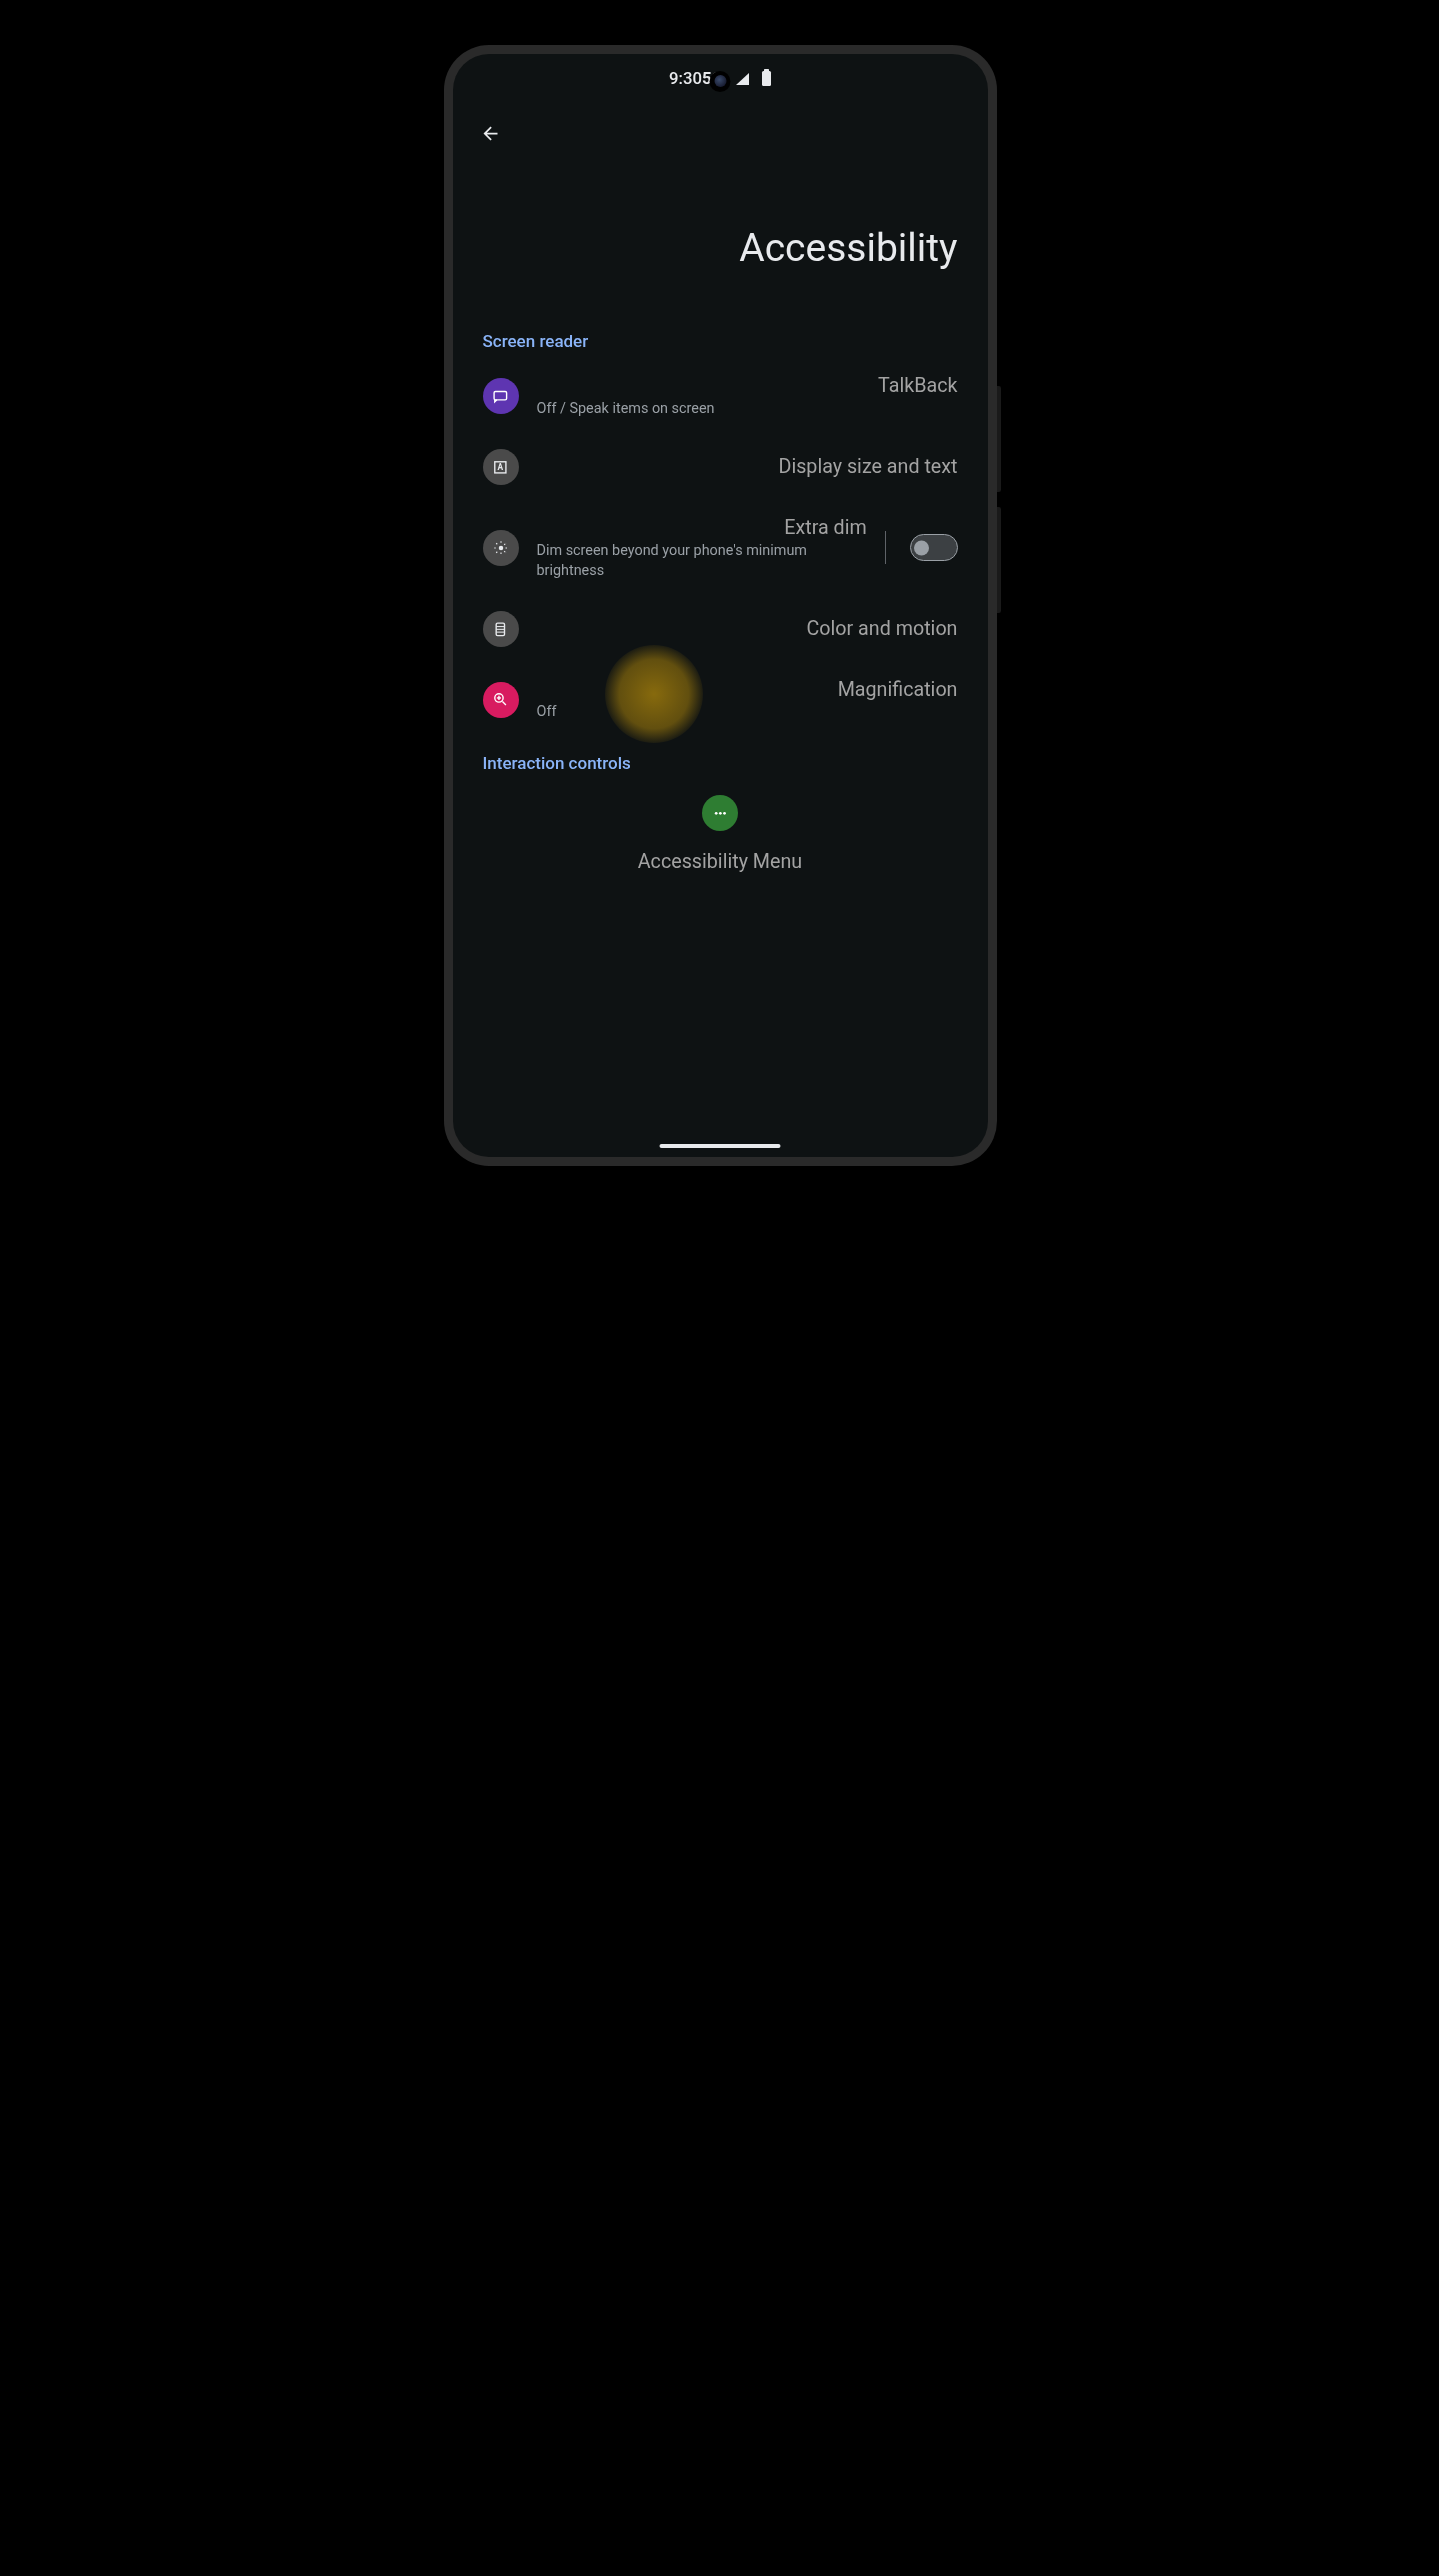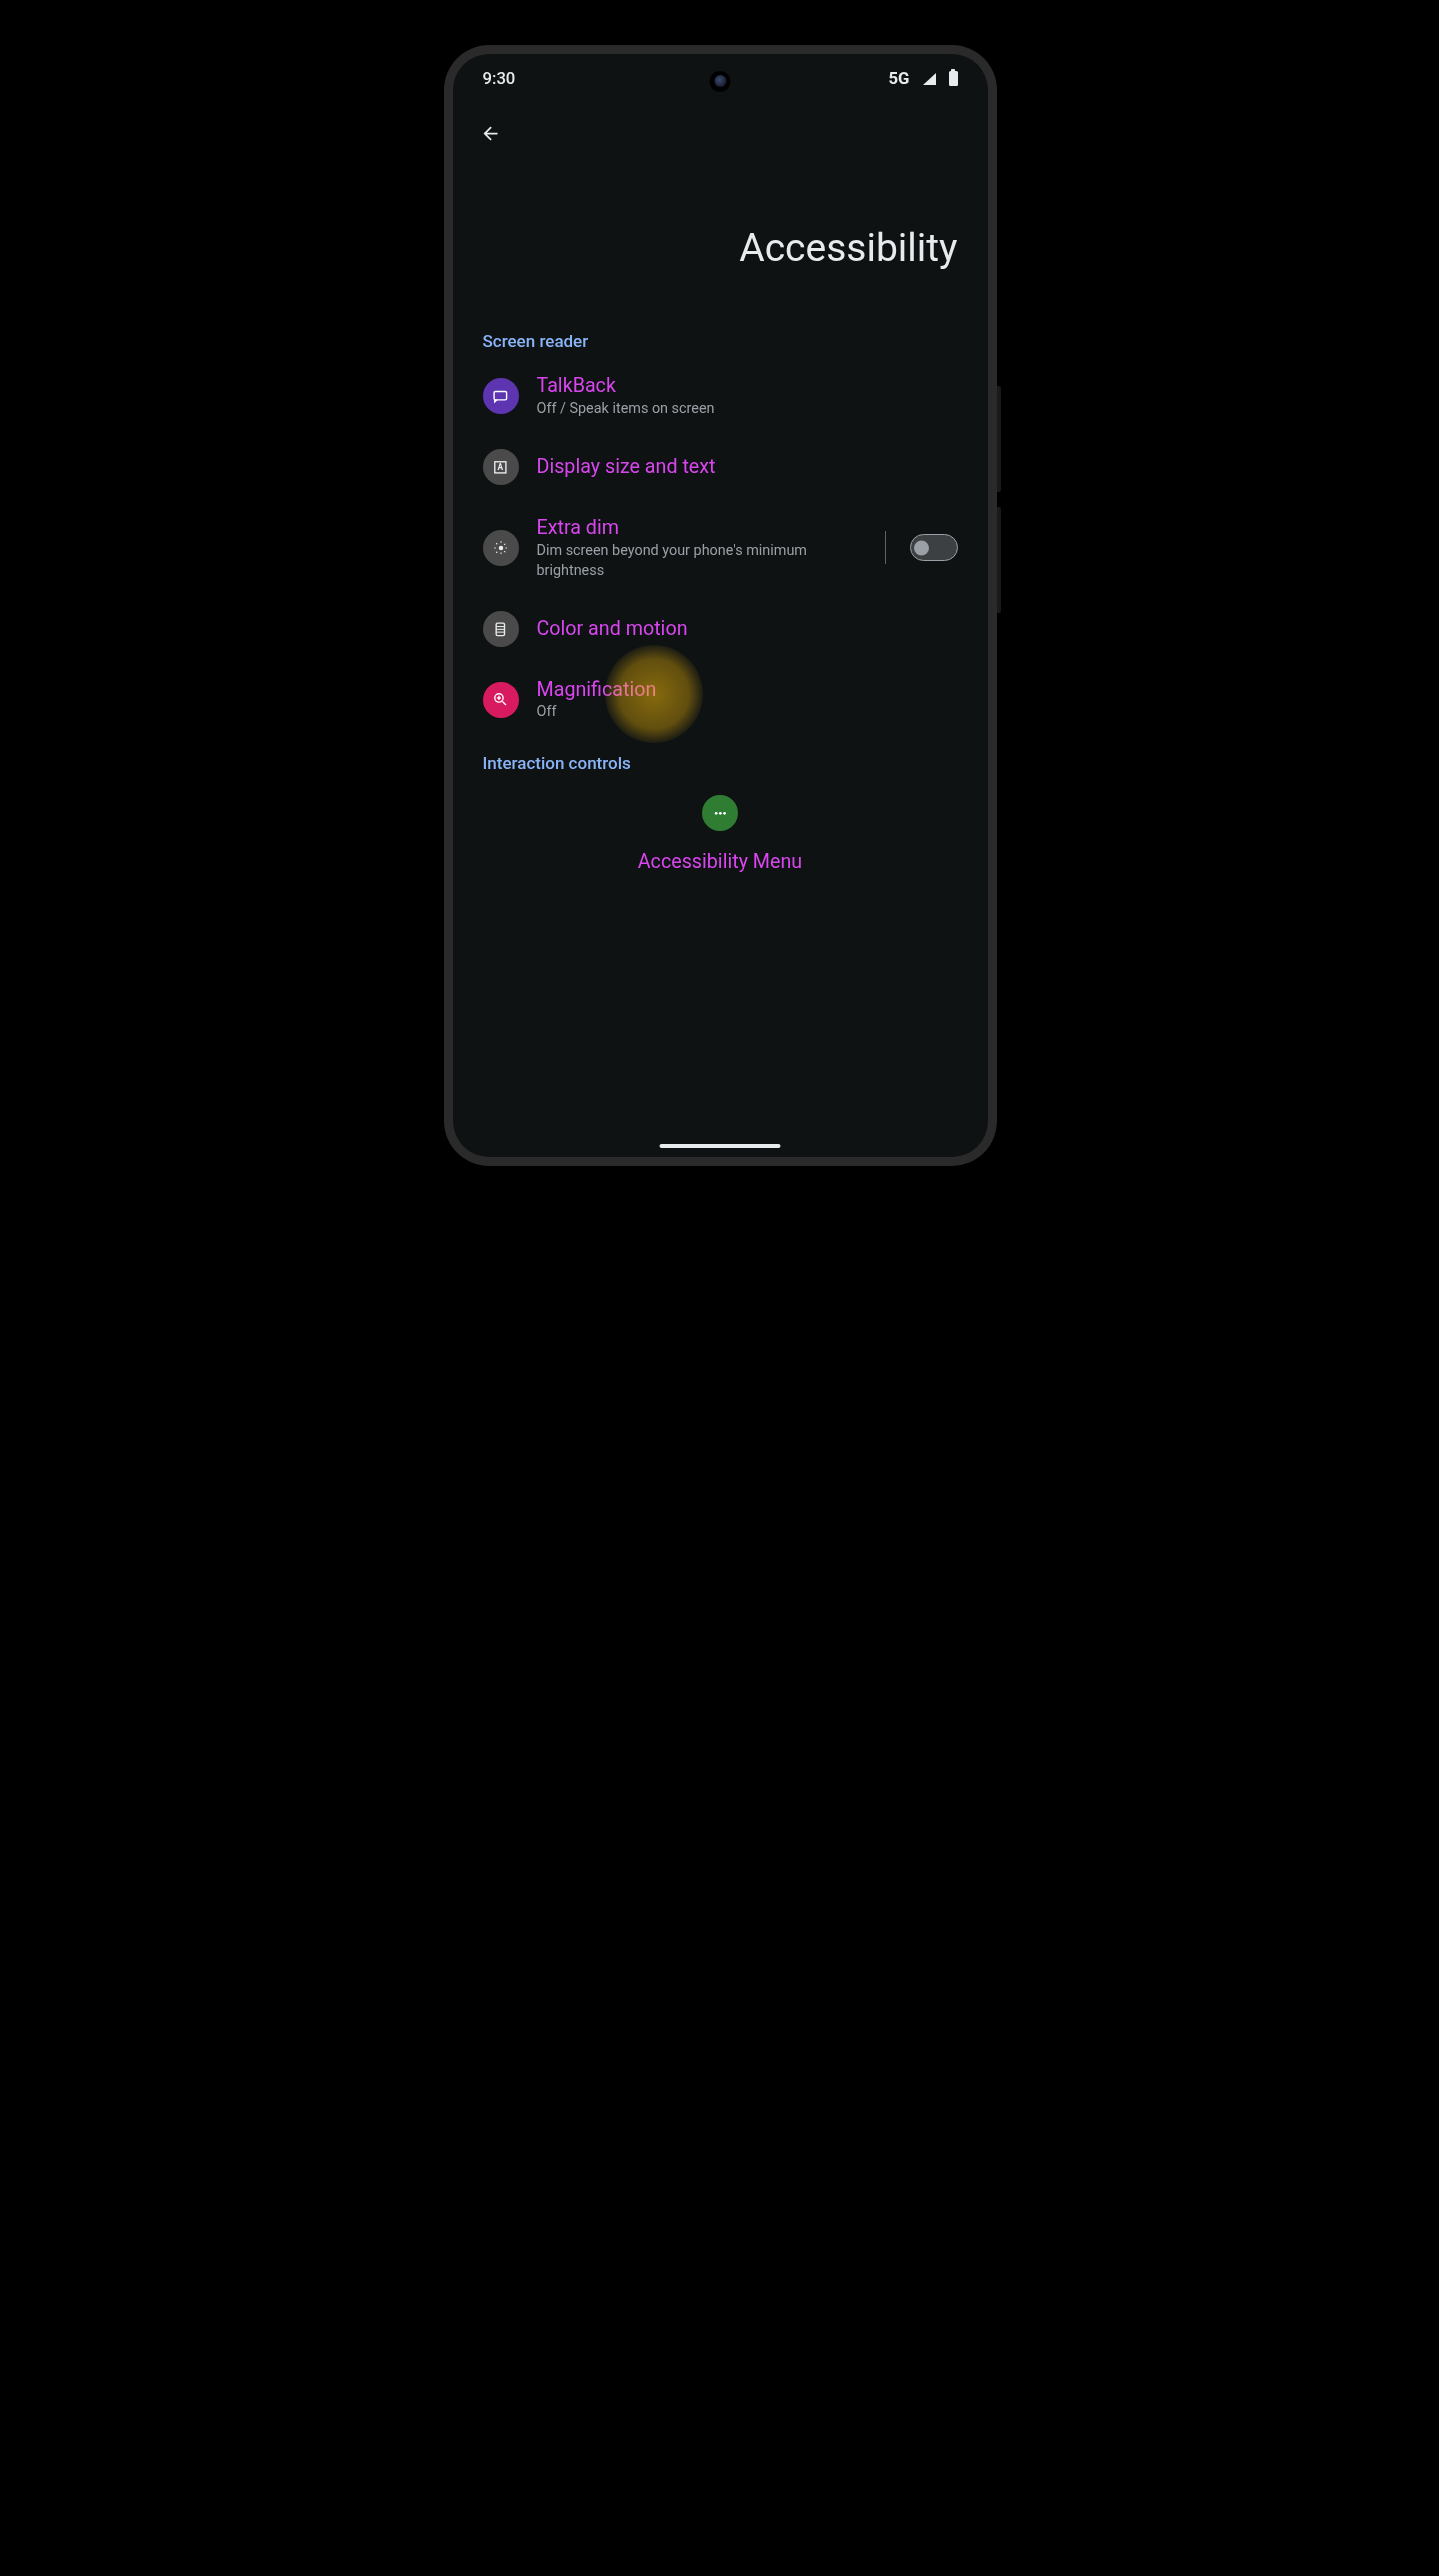--- a/index.html
+++ b/index.html
@@ -70,21 +70,21 @@
       position: absolute;
       top: 4.5px;
       left: 4.5px;
       width: 12px;
       height: 12px;
       background: radial-gradient(circle at 40% 40%, #3a4a6a, #0a0a1a);
       border-radius: 50%;
     }
     .status-bar {
       display: flex;
-      justify-content: space-between;
+      justify-content: center;
       align-items: center;
       padding: 15px 30px 7.6px;
       color: #e8eaed;
       font-size: 16.7px;
       font-weight: 500;
     }
     .status-right {
       display: flex;
       align-items: center;
       gap: 13px;
@@ -158,24 +158,25 @@
     .icon-purple { background: #5e35b1; }
     .icon-gray { background: #4a4a4a; }
     .icon-red { background: #d81b60; }
     .icon-blue { background: #3949ab; }
     .icon-green { background: #2e7d32; }
     .item-content {
       flex: 1;
       min-width: 0;
     }
     .item-title {
-      color: #d946ef;
+      color: #a3a3a3;
       font-size: 19.7px;
       font-weight: 400;
       line-height: 1.3;
+      text-align: right;
     }
     .item-subtitle {
       color: #9aa0a6;
       font-size: 14.4px;
       font-weight: 400;
       line-height: 1.4;
       margin-top: 0;
     }
     .toggle-divider {
       width: 0.8px;

